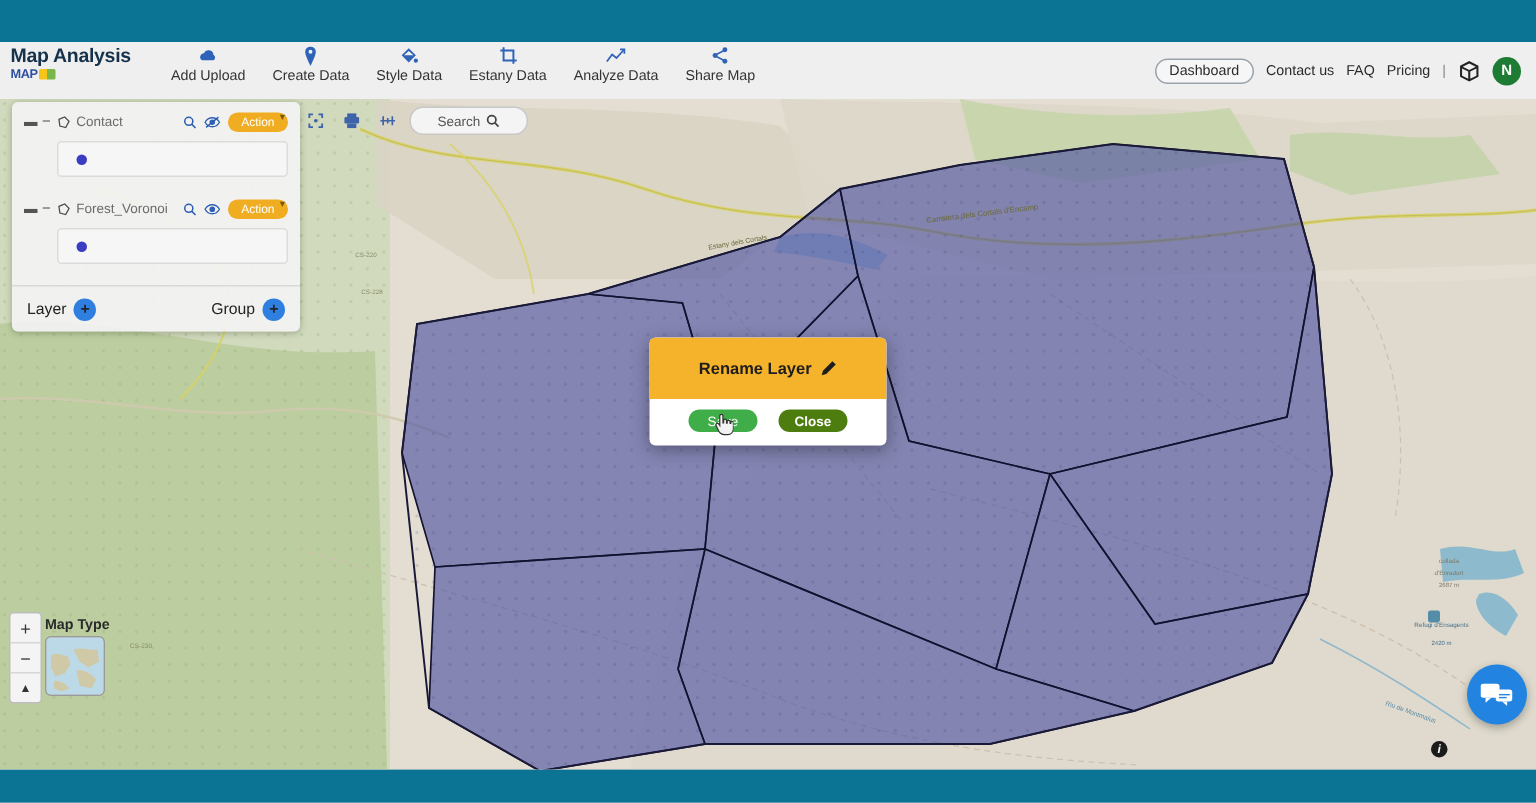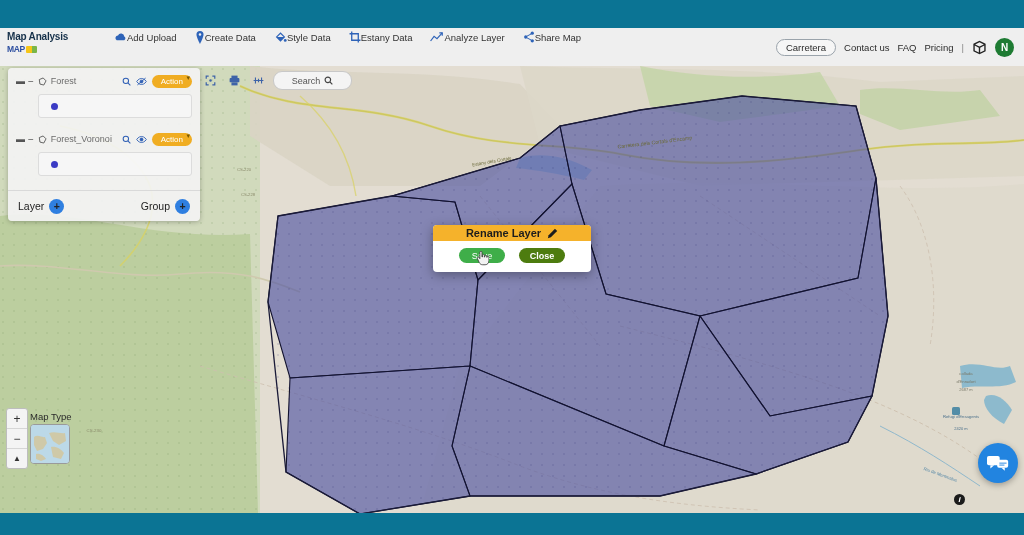--- a/index.html
+++ b/index.html
@@ -22,39 +22,39 @@
   .navbar{
     position:absolute;left:0;top:28px;width:1024px;height:38px;
     background:#efefef;
     display:flex;align-items:flex-start;
     z-index:40;
   }
   .brand{
     margin-left:7px;margin-top:3px;width:86px;
   }
   .brand-title{
-    font-size:10px;font-weight:bold;color:#16314a;letter-spacing:-0.2px;
+    font-size:13px;font-weight:bold;color:#16314a;letter-spacing:-0.2px;
     line-height:12px;
   }
   .brand-logo{
     margin-top:1px;display:flex;align-items:center;gap:1px;
   }
   .brand-logo .bl-map{
     font-size:8.5px;font-weight:bold;color:#2d4fa0;letter-spacing:-0.3px;
   }
   .brand-logo .bl-chip{
     display:inline-block;width:11px;height:7px;
     background:linear-gradient(90deg,#f5c518 0 50%,#7ab648 50% 100%);
     border-radius:1px;
   }
   .navitems{
     display:flex;align-items:flex-start;margin-left:12px;margin-top:2px;
   }
   .navitem{
-    display:flex;flex-direction:row;align-items:center;
+    display:flex;flex-direction:column;align-items:center;
     padding:0 9px;cursor:pointer;
   }
   .navitem .ni-icon{
     height:14px;display:flex;align-items:center;justify-content:center;
     color:#2e63b8;
   }
   .navitem .ni-label{
     font-size:9.5px;color:#333;margin-top:1px;white-space:nowrap;
   }
   .nav-right{
@@ -158,21 +158,21 @@
     position:absolute;left:6px;top:408px;width:20px;
     background:#f4f4f4;border:1px solid #bdbdbd;border-radius:3px;
     z-index:30;
   }
   .zc-btn{
     height:19px;display:flex;align-items:center;justify-content:center;
     font-size:12px;color:#333;cursor:pointer;border-bottom:1px solid #d6d6d6;
   }
   .zc-btn:last-child{border-bottom:none;}
   .map-type{
-    position:absolute;left:30px;top:411px;z-index:30;
+    position:absolute;left:30px;top:411px;z-index:30;font-weight:bold;
   }
   .mt-label{font-size:9.5px;color:#2a2a2a;}
   .mt-thumb{
     width:38px;height:38px;border:1px solid #9a9a9a;border-radius:4px;
     margin-top:2px;overflow:hidden;cursor:pointer;background:#cfe3ef;
   }
 
   
   .info-dot{
     position:absolute;left:954px;top:494px;width:11px;height:11px;
@@ -188,21 +188,21 @@
   }
 
   
   .dialog{
     position:absolute;left:433px;top:225px;width:158px;
     background:#fff;border-radius:4px;
     box-shadow:0 3px 12px rgba(0,0,0,0.35);
     z-index:60;overflow:hidden;
   }
   .dlg-head{
-    background:#f5b22b;height:16px;
+    background:#f5b22b;height:41px;
     display:flex;align-items:center;justify-content:center;gap:6px;
   }
   .dlg-title{font-size:11px;font-weight:bold;color:#1d1d1d;}
   .dlg-body{padding:9px 12px 4px 12px;}
   .dlg-field-label{font-size:6.5px;color:#9a9a9a;}
   .dlg-input{
     font-size:11px;color:#222;padding:3px 0 4px 0;
     border-bottom:1.5px solid #7a6fb5;outline:none;
     min-height:14px;
   }
@@ -279,38 +279,38 @@
       <span class="ni-label">Estany Data</span>
     </div>
 
     <div class="navitem">
       <span class="ni-icon">
         <svg width="14" height="11" viewBox="0 0 24 18" fill="none" stroke="currentColor" stroke-width="2">
             <path d="M1 15 7 7l5 4 9-10"></path>
             <path d="M16 1h5v5"></path>
           </svg>
       </span>
-      <span class="ni-label">Analyze Layer</span>
+      <span class="ni-label">Analyze Data</span>
     </div>
 
     <div class="navitem">
       <span class="ni-icon">
         <svg width="12" height="12" viewBox="0 0 22 22" fill="currentColor">
             <circle cx="17" cy="4" r="3"></circle>
             <circle cx="5" cy="11" r="3"></circle>
             <circle cx="17" cy="18" r="3"></circle>
             <path d="M6.6 9.8 15.4 5.2M6.6 12.2l8.8 4.6" stroke="currentColor" stroke-width="1.8"></path>
           </svg>
       </span>
       <span class="ni-label">Share Map</span>
     </div>
   </div>
 
   <div class="nav-right">
-    <div class="dashboard-btn">Carretera</div>
+    <div class="dashboard-btn">Dashboard</div>
     <div class="nav-link">Contact us</div>
     <div class="nav-link">FAQ</div>
     <div class="nav-link">Pricing</div>
     <div class="nav-sep">|</div>
     <span class="cube-icon">
       <svg width="15" height="15" viewBox="0 0 22 22" fill="currentColor">
           <path d="M11 1 2 5.6v10.8L11 21l9-4.6V5.6L11 1zm0 2.3 6.4 3.2L11 9.7 4.6 6.5 11 3.3zM4 8.2l6 3v7.1l-6-3V8.2zm8 10.1v-7.1l6-3v7.1l-6 3z"></path>
         </svg>
     </span>
     <div class="avatar">N</div>
@@ -454,21 +454,21 @@
   <div class="lp-body">
 
     <div class="layer-row">
       <span class="lr-drag">▬</span>
       <span class="lr-minus">−</span>
       <span class="lr-shape">
         <svg width="9" height="9" viewBox="0 0 14 14" fill="none" stroke="currentColor" stroke-width="1.3">
             <path d="M2 4 8 1.5 12.5 6 9 12.5 3 11z"></path>
           </svg>
       </span>
-      <span class="lr-name">Forest</span>
+      <span class="lr-name">Contact</span>
       <span class="lr-spacer"></span>
       <span class="lr-icon">
         <svg width="9" height="9" viewBox="0 0 14 14" fill="none" stroke="currentColor" stroke-width="1.6">
             <circle cx="6" cy="6" r="4.2"></circle>
             <path d="M9.2 9.2 13 13"></path>
           </svg>
       </span>
       <span class="lr-icon">
         <svg width="11" height="9" viewBox="0 0 16 12" fill="none" stroke="currentColor" stroke-width="1.3">
             <path d="M1 6s2.6-4.4 7-4.4S15 6 15 6s-2.6 4.4-7 4.4S1 6 1 6z"></path>

